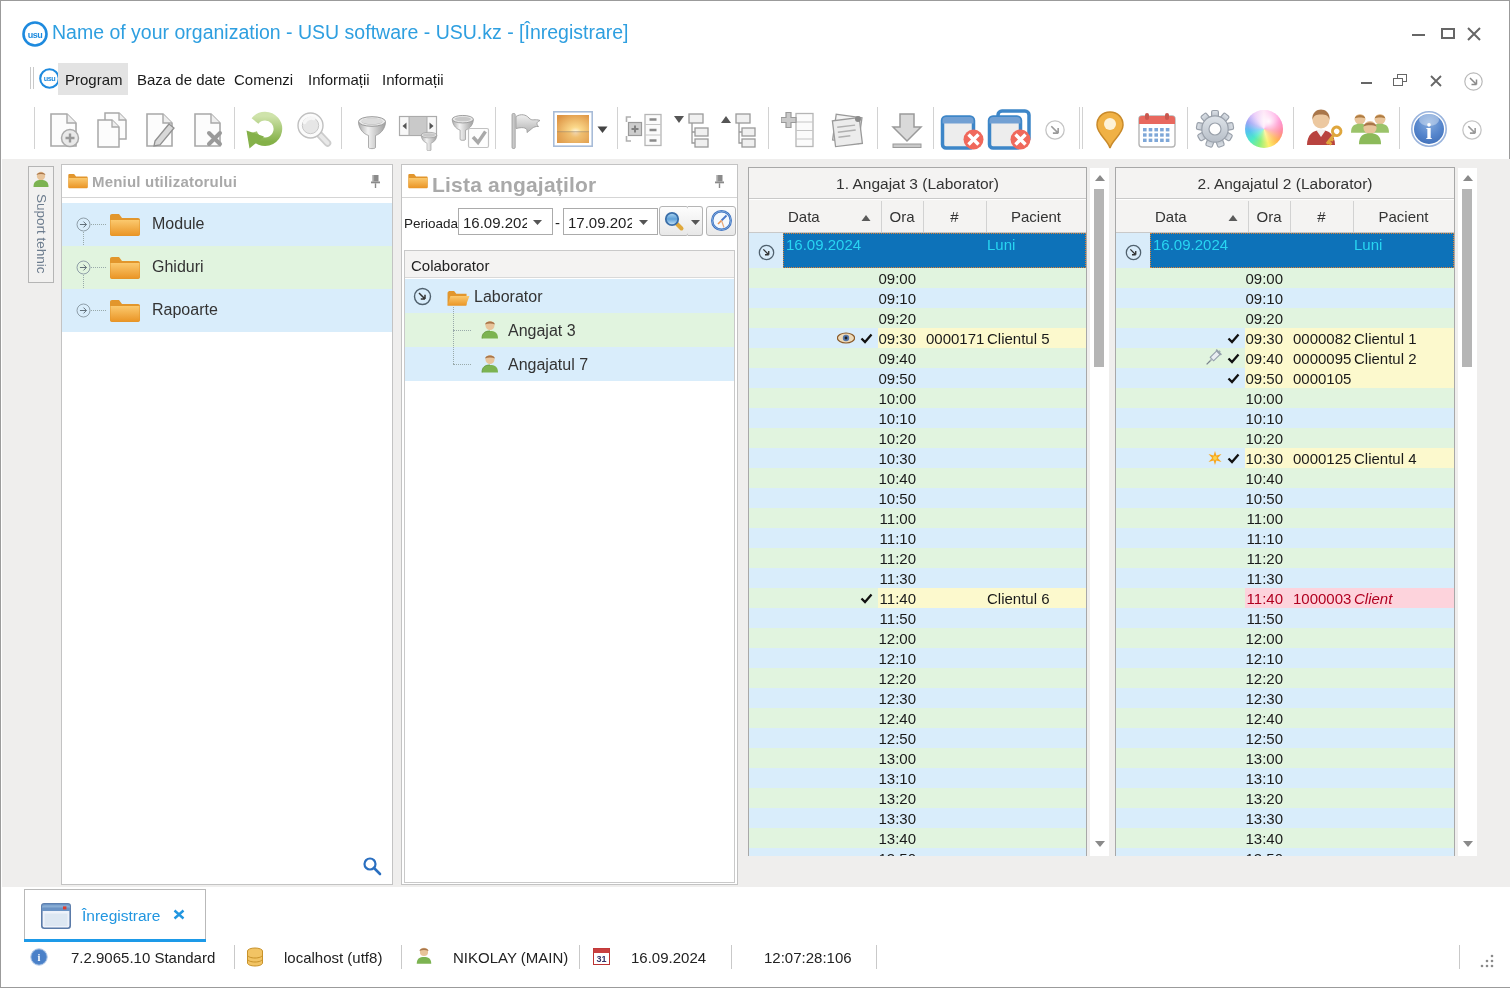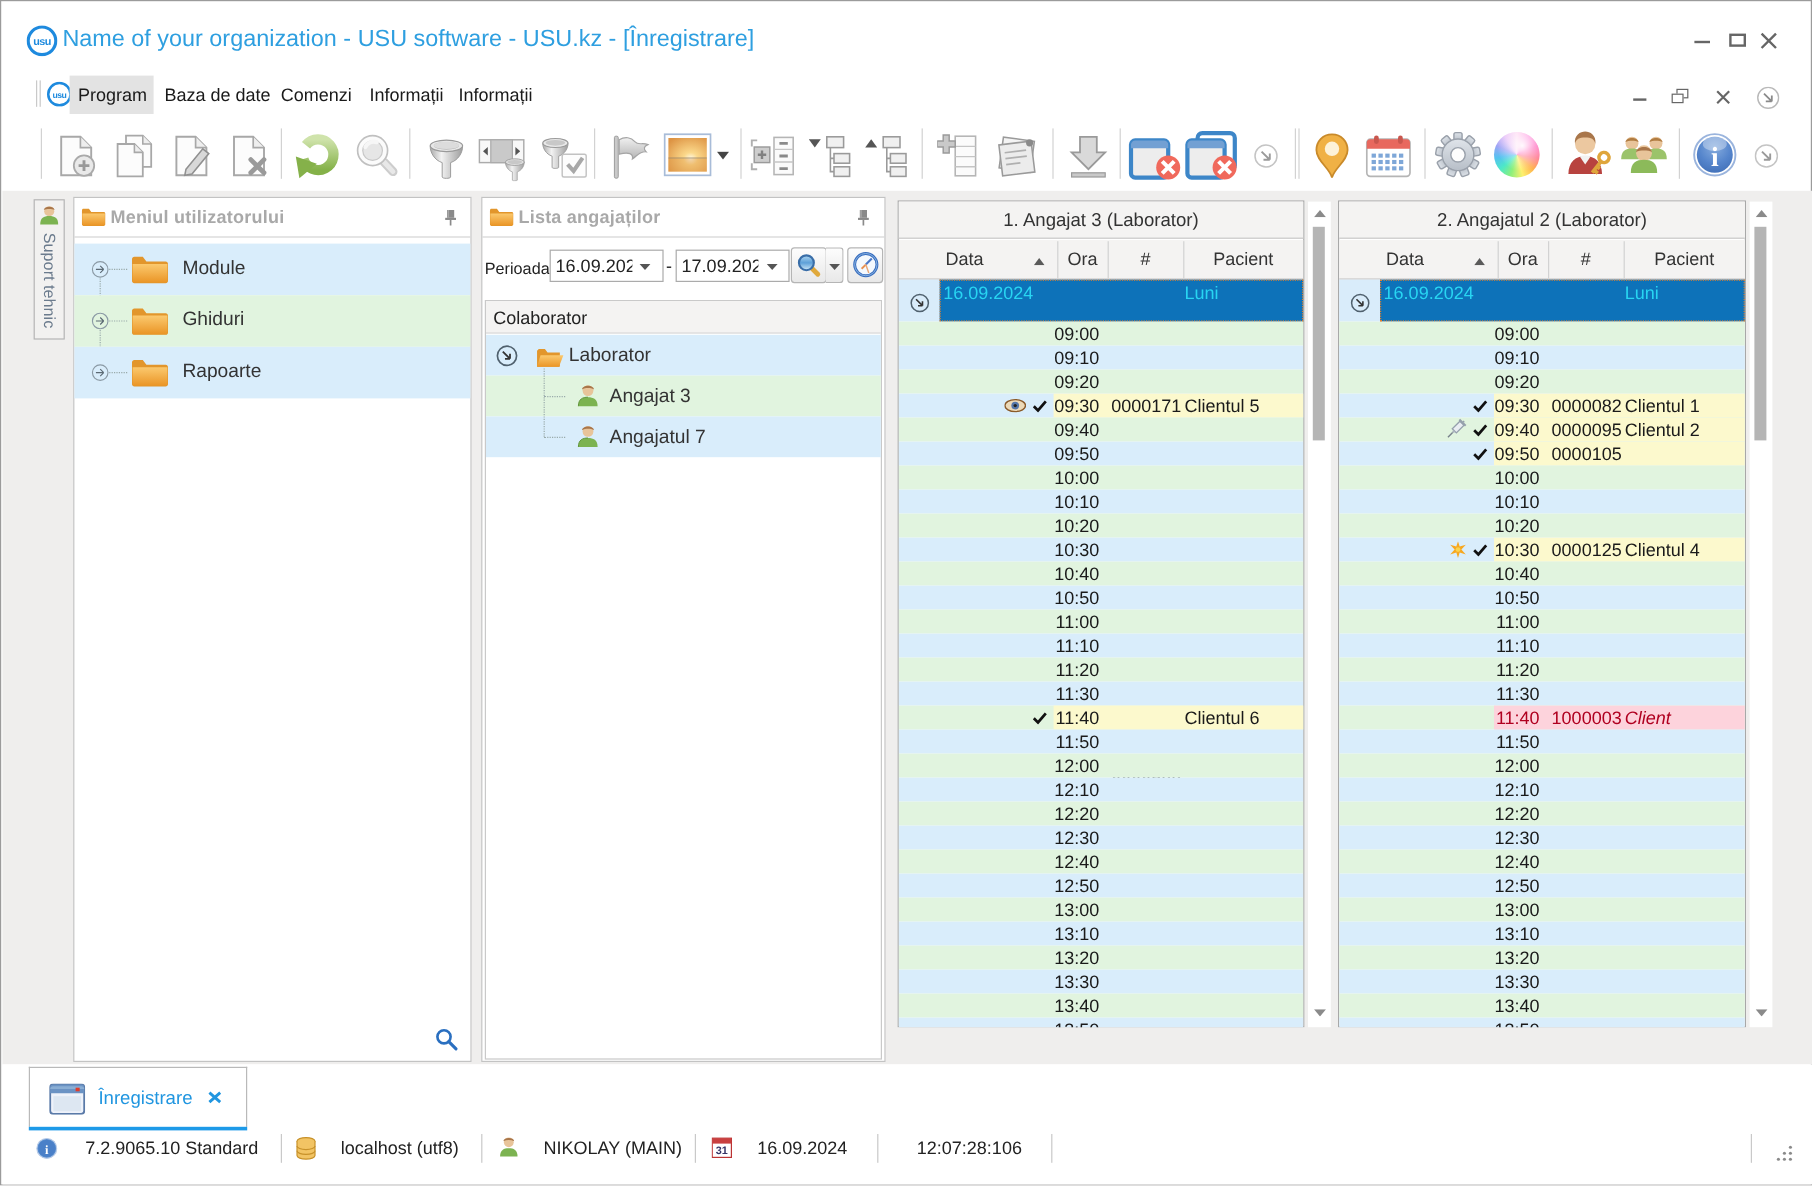--- a/index.html
+++ b/index.html
@@ -420,21 +420,21 @@
 <svg class="abs" style="left:406px;top:171px" width="22" height="17" viewBox="0 0 34 26">
  <path d="M2 5 C2 3.8 2.8 3 4 3 L11 3 L14 7 L30 7 C31.2 7 32 7.8 32 9 L32 23 C32 24.2 31.2 25 30 25 L4 25 C2.8 25 2 24.2 2 23 Z" fill="#e2962c"></path>
  <path d="M2.5 9 L31.5 9 L31.5 23 C31.5 24 31 24.5 30 24.5 L4 24.5 C3 24.5 2.5 24 2.5 23 Z" fill="url(#g406171)"></path>
  <defs>
         <linearGradient id="g406171" x1="0" y1="0" x2="0" y2="1">
           <stop offset="0" stop-color="#fbc96e"></stop>
           <stop offset="1" stop-color="#ea9526"></stop>
         </linearGradient>
       </defs>
     </svg>
-<div class="abs" style="left:431px;top:172px;font-size:15px;font-weight:bold;color:#a9a9a9;letter-spacing:0.2px;">Lista angajaților</div>
+<div class="abs" style="left:431px;top:172px;font-size:21px;font-weight:bold;color:#a9a9a9;letter-spacing:0.2px;">Lista angajaților</div>
 <svg class="abs" style="left:712px;top:173px" width="13" height="15" viewBox="0 0 13 15">
  <rect x="3.5" y="1" width="6" height="6.5" fill="#8a8a8a"></rect>
  <rect x="2" y="7.5" width="9" height="1.8" fill="#8a8a8a"></rect>
  <path d="M6.5 9.3 L6.5 14" stroke="#8a8a8a" stroke-width="1.4"></path>
  <path d="M4.5 1 L4.5 7.5" stroke="#aaa" stroke-width="1.2"></path>
     </svg>
 <div class="abs" style="left:401px;top:196px;width:335px;height:1px;background:#d5d5d5;"></div>
 <div class="abs" style="left:403px;top:215px;font-size:13.5px;color:#222;">Perioada</div>
 <div class="abs" style="left:457px;top:207px;width:95px;height:27px;background:#fff;border:1px solid #ababab;"></div>
 <div class="abs" style="left:462px;top:213px;width:64px;overflow:hidden;font-size:15px;color:#222;">16.09.202</div>

